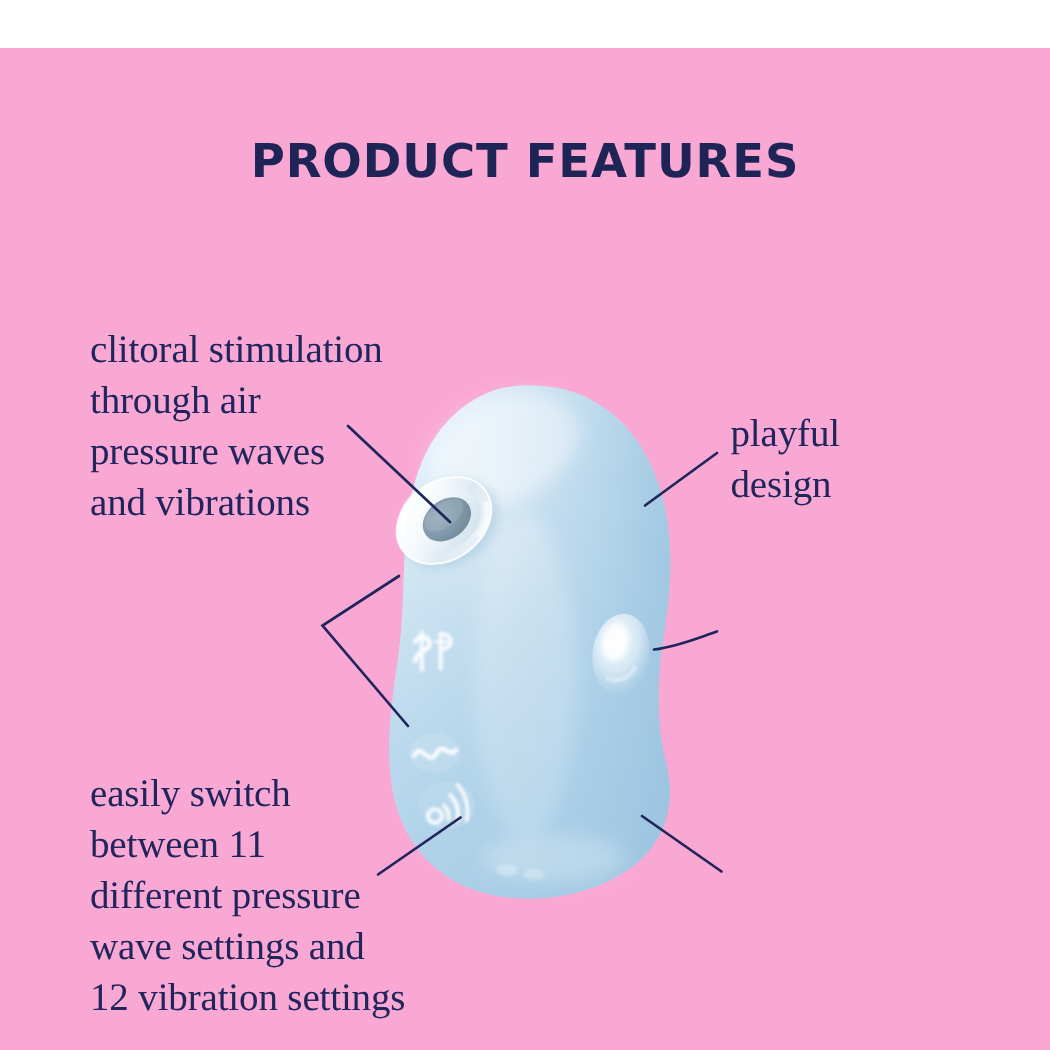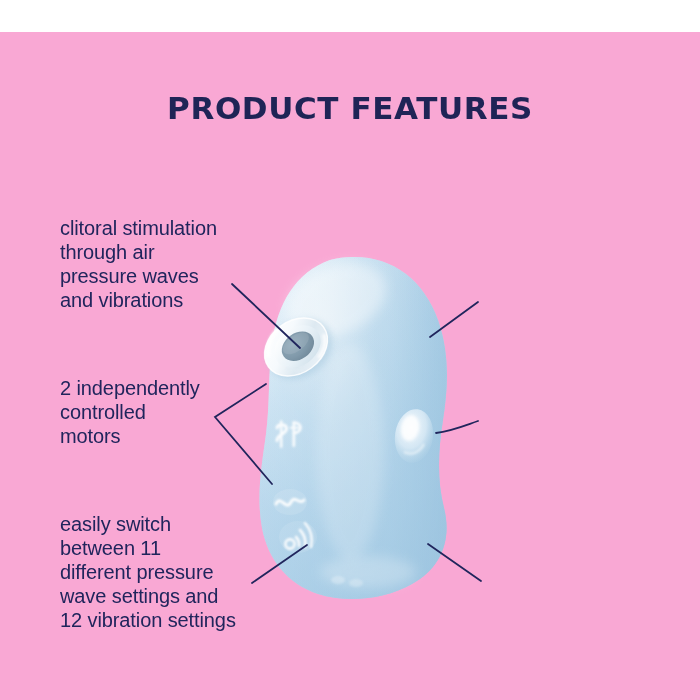--- a/index.html
+++ b/index.html
@@ -29,23 +29,23 @@
     font-weight: bold;
     letter-spacing: 0.6px;
     color: #1f2456;
     white-space: nowrap;
   }
 
   
   .callout {
     position: absolute;
     color: #20255c;
-    font-family: Liberation Sans, sans-serif;
-    font-size: 20px;
-    line-height: 24px;
+    font-family: Liberation Serif, serif;
+    font-size: 26px;
+    line-height: 34px;
     font-weight: 400;
     letter-spacing: -0.1px;
     white-space: pre-line;
   }
   .callout.left  { text-align: left; }
   .callout.right { text-align: left; }
 
   #c-clitoral  { left: 60px;  top: 184px; width: 230px; }
   #c-motors    { left: 60px;  top: 344px; width: 225px; }
   #c-settings  { left: 60px;  top: 480px; width: 235px; }
@@ -257,26 +257,25 @@
 
       <line x1="428" y1="512" x2="481" y2="549"></line>
     </g>
   </svg>
 
   <div class="callout left" id="c-clitoral">clitoral stimulation
 through air
 pressure waves
 and vibrations</div>
 
-  <div class="callout left" id="c-motors">2 independently
-controlled
-motors</div>
 
   <div class="callout left" id="c-settings">easily switch
 between 11
 different pressure
 wave settings and
 12 vibration settings</div>
 
+  <div class="callout right" id="c-playful">playful
+design</div>
 
 
 
 </div>
 
 </body></html>

